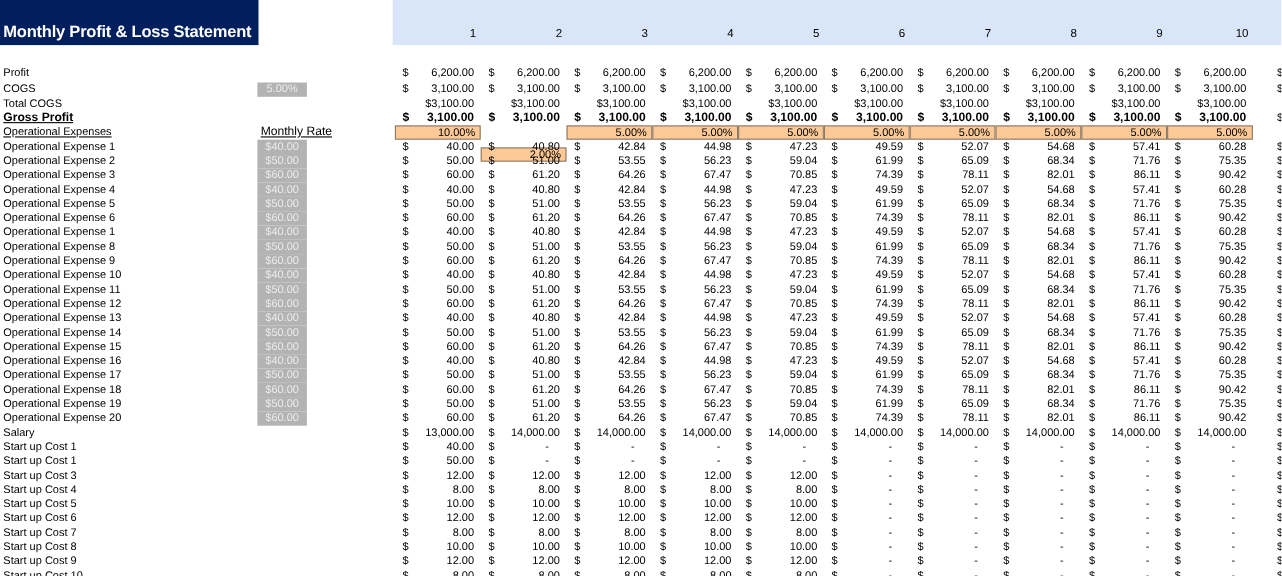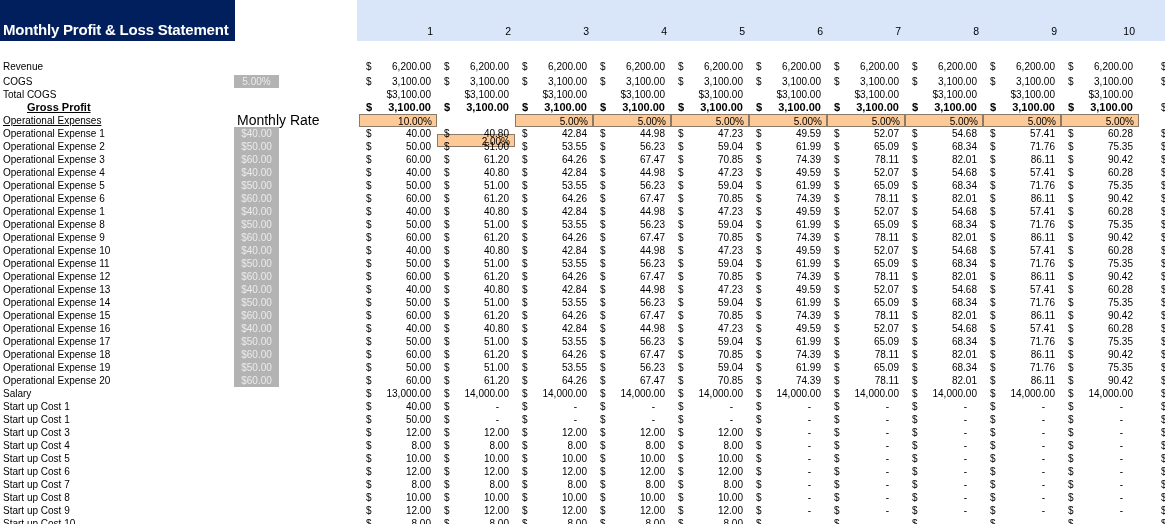--- a/index.html
+++ b/index.html
@@ -4,44 +4,44 @@
 <style>
   * { box-sizing: border-box; margin: 0; padding: 0; }
   html, body { width: 1165px; height: 524px; overflow: hidden; background: #ffffff; }
   body { font-family: "Liberation Sans", sans-serif; font-size: 10px; color: #000; position: relative; }
   .title-bar { position: absolute; left: 0; top: 0; width: 235px; height: 41px; background: #001f5c; }
   .title-text { position: absolute; left: 3px; top: 21px; color: #fff; font-weight: bold; font-size: 15px; white-space: nowrap; letter-spacing: -0.2px; }
   .month-header { position: absolute; left: 357px; top: 0; width: 808px; height: 41px; background: #d9e6fa; }
   .month-num { position: absolute; top: 25px; width: 78px; text-align: right; font-size: 10.5px; padding-right: 4px; }
   .row { position: absolute; left: 0; height: 13px; width: 1165px; line-height: 13px; }
   .label { position: absolute; left: 3px; top: 0; white-space: nowrap; font-size: 10px; }
-  .label.bold { font-weight: bold; text-decoration: underline; font-size: 11px; margin-left: 24px; }
+  .label.bold { font-weight: bold; text-decoration: underline; font-size: 11px; }
   .label.ul { text-decoration: underline; }
   .rate-box { position: absolute; left: 234px; top: 0; width: 45px; height: 13px; background: #b3b3b3; color: #ebebeb; text-align: center; font-size: 10px; }
-  .rate-label { position: absolute; left: 237px; top: 0; font-size: 14px; }
+  .rate-label { position: absolute; left: 237px; top: 0; text-decoration: underline; font-size: 11px; }
   .cell { position: absolute; top: 0; width: 78px; height: 13px; }
   .cell .dollar { position: absolute; left: 7px; }
   .cell .val { position: absolute; right: 6px; }
   .cell.center .val { right: 16px; }
   .cell.gp { font-weight: bold; font-size: 11px; text-decoration: underline; }
   .cell.gp .dollar { left: 7px; }
   .cell.pct { background: #fdc996; border: 1px solid #8a7a6a; border-right-width: 1px; }
   .cell.pct .val { right: 4px; color: #000; }
 </style>
 </head>
 <body>
 
 <div class="title-bar">
   <div class="title-text">Monthly Profit &amp; Loss Statement</div>
 </div>
 <div class="month-header"></div>
 
 <div id="sheet">
     <div class="row" style="top: 60px;">
-      <span class="label ">Revenue</span>
+      <span class="label ">Profit</span>
       <div class="cell" style="left: 359px;">
         <span class="dollar">$</span>
         <span class="val">6,200.00</span>
       </div>
       <div class="cell" style="left: 437px;">
         <span class="dollar">$</span>
         <span class="val">6,200.00</span>
       </div>
       <div class="cell" style="left: 515px;">
         <span class="dollar">$</span>

